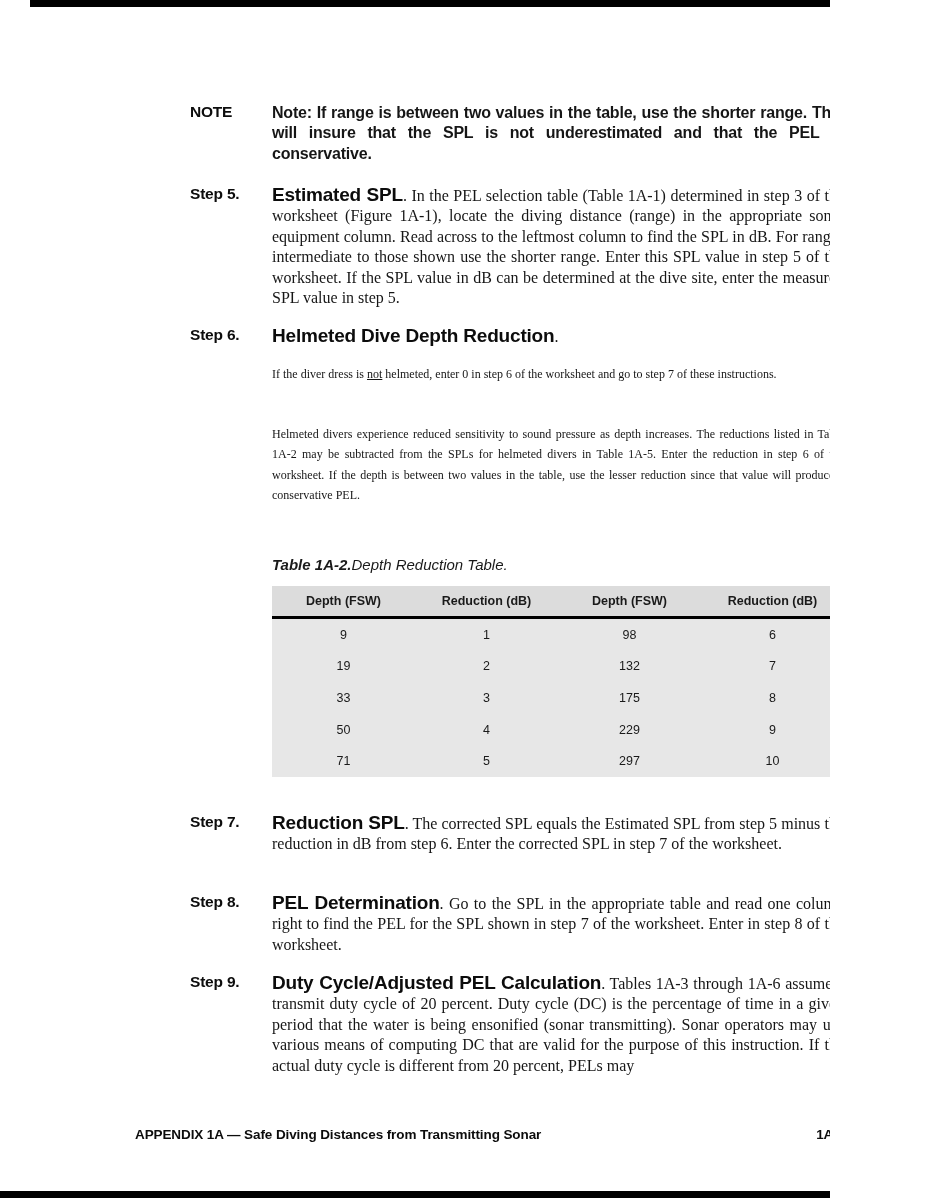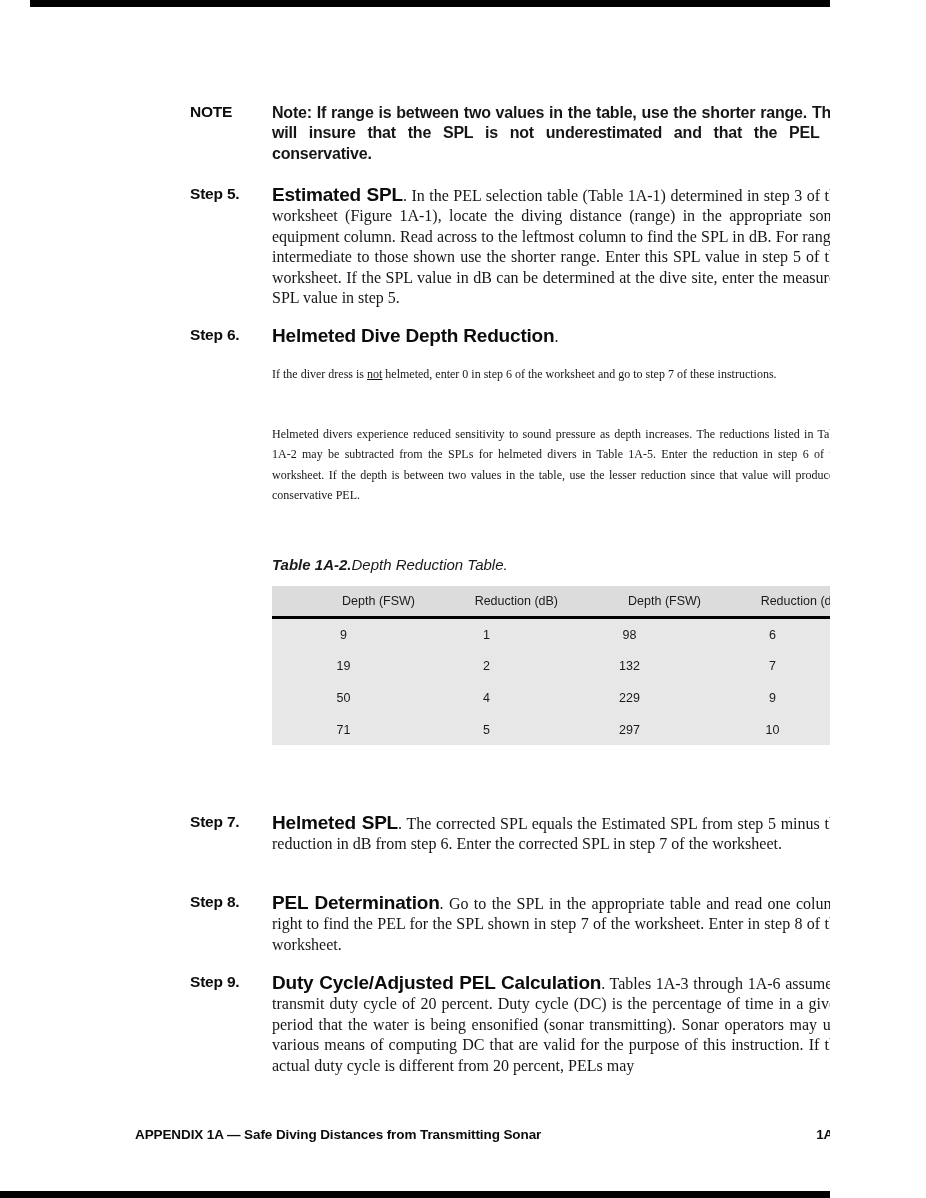--- a/index.html
+++ b/index.html
@@ -99,22 +99,22 @@
   }
   .dtable .thead {
     display: flex;
     background: #dcdcdc;
     height: 30px;
     align-items: center;
     border-bottom: 3px solid #000000;
   }
   .dtable .thead .th {
     flex: 1 1 25%;
-    text-align: right;
-    font-weight: normal;
+    text-align: center;
+    font-weight: bold;
   }
   .dtable .tbody { background: #e7e7e7; }
   .dtable .tr {
     display: flex;
     height: 31.6px;
     align-items: center;
   }
   .dtable .td {
     flex: 1 1 25%;
     text-align: center;
@@ -180,37 +180,43 @@
         <div class="td">98</div>
         <div class="td">6</div>
       </div>
       <div class="tr">
         <div class="td">19</div>
         <div class="td">2</div>
         <div class="td">132</div>
         <div class="td">7</div>
       </div>
       <div class="tr">
+        <div class="td">33</div>
+        <div class="td">3</div>
+        <div class="td">175</div>
+        <div class="td">8</div>
+      </div>
+      <div class="tr">
         <div class="td">50</div>
         <div class="td">4</div>
         <div class="td">229</div>
         <div class="td">9</div>
       </div>
       <div class="tr">
         <div class="td">71</div>
         <div class="td">5</div>
         <div class="td">297</div>
         <div class="td">10</div>
       </div>
     </div>
   </div>
 
   <div class="block" style="top:813px;">
     <span class="label">Step 7.</span>
-    <div class="body"><span class="lead">Helmeted SPL</span><span>. The corrected SPL equals the Estimated SPL from step 5 minus the reduction in dB from step 6. Enter the corrected SPL in step 7 of the worksheet.</span></div>
+    <div class="body"><span class="lead">Reduction SPL</span><span>. The corrected SPL equals the Estimated SPL from step 5 minus the reduction in dB from step 6. Enter the corrected SPL in step 7 of the worksheet.</span></div>
   </div>
 
   <div class="block" style="top:893px;">
     <span class="label">Step 8.</span>
     <div class="body"><span class="lead">PEL Determination</span><span>. Go to the SPL in the appropriate table and read one column right to find the PEL for the SPL shown in step 7 of the worksheet. Enter in step 8 of the worksheet.</span></div>
   </div>
 
   <div class="block" style="top:973px;">
     <span class="label">Step 9.</span>
     <div class="body"><span class="lead">Duty Cycle/Adjusted PEL Calculation</span><span>. Tables 1A-3 through 1A-6 assume a transmit duty cycle of 20 percent. Duty cycle (DC) is the percentage of time in a given period that the water is being ensonified (sonar transmitting). Sonar operators may use various means of computing DC that are valid for the purpose of this instruction. If the actual duty cycle is different from 20 percent, PELs may</span></div>

